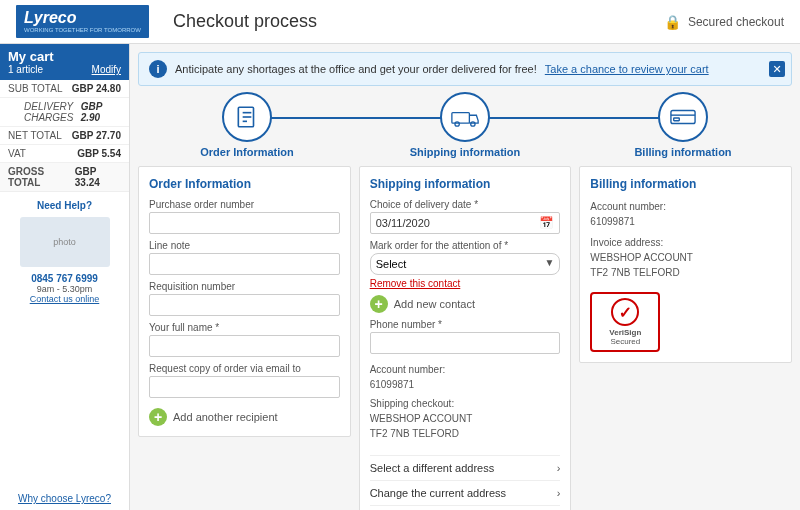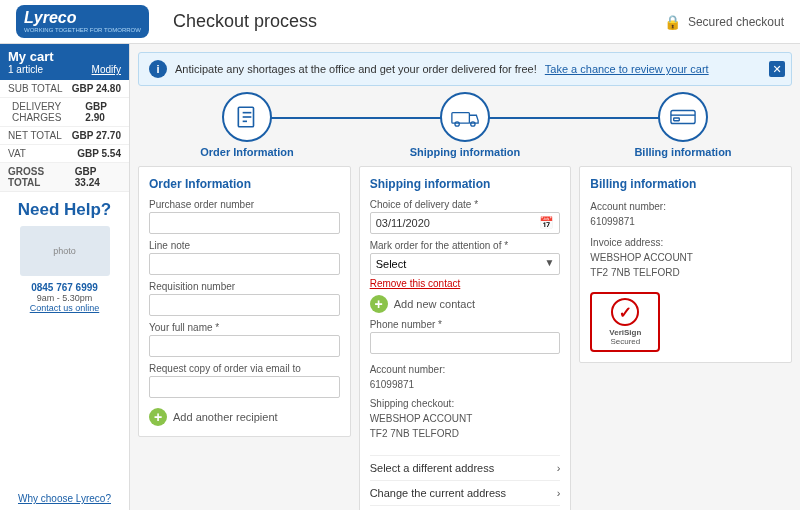--- a/index.html
+++ b/index.html
@@ -3,21 +3,21 @@
   <meta charset="utf-8">
   <style>
     * { box-sizing: border-box; margin: 0; padding: 0; }
     body { font-family: Arial, sans-serif; font-size: 12px; background: #f5f5f5; color: #333; width: 800px; height: 510px; overflow: hidden; }
   </style>
 </head>
 <body>
 
 <div style="display:flex;align-items:center;background:#fff;padding:6px 16px;border-bottom:1px solid #ddd;height:44px;position:relative;">
   <div style="display:flex;align-items:center;gap:0;">
-    <div style="background:#1a5fa8;padding:4px 8px;border-radius:8px;">
+    <div style="background:#1a5fa8;padding:4px 8px;border-radius:1px;">
       <div style="color:#fff;font-size:16px;font-weight:bold;font-style:italic;">Lyreco</div>
       <div style="font-size:6px;color:#aad4f5;line-height:1.1;">WORKING TOGETHER
 FOR TOMORROW</div>
     </div>
   </div>
   <div style="font-size:18px;color:#333;font-weight:normal;margin-left:24px;">Checkout process</div>
   <div style="display:flex;align-items:center;gap:6px;color:#555;font-size:12px;margin-left:auto;">
     <span style="font-size:14px;">🔒</span>
     <span>Secured checkout</span>
   </div>
@@ -31,39 +31,39 @@
       <div style="display:flex;justify-content:space-between;font-size:10px;">
         <span>1 article</span>
         <span style="text-decoration:underline;cursor:pointer;">Modify</span>
       </div>
     </div>
     <div style="border-bottom:1px solid #eee;">
       <div style="display:flex;justify-content:space-between;padding:3px 8px;border-bottom:1px solid #f0f0f0;">
         <span style="font-size:10px;color:#555;">SUB TOTAL</span>
         <span style="font-size:10px;font-weight:bold;">GBP 24.80</span>
       </div>
-      <div style="display:flex;justify-content:center;padding:3px 12px;border-bottom:1px solid #f0f0f0;">
+      <div style="display:flex;justify-content:center;padding:3px 24px;border-bottom:1px solid #f0f0f0;font-style:italic;">
         <span style="font-size:10px;color:#555;">DELIVERY CHARGES</span>
         <span style="font-size:10px;font-weight:bold;">GBP 2.90</span>
       </div>
       <div style="display:flex;justify-content:space-between;padding:3px 8px;border-bottom:1px solid #f0f0f0;">
         <span style="font-size:10px;color:#555;">NET TOTAL</span>
         <span style="font-size:10px;font-weight:bold;">GBP 27.70</span>
       </div>
       <div style="display:flex;justify-content:space-between;padding:3px 8px;border-bottom:1px solid #f0f0f0;">
         <span style="font-size:10px;color:#555;">VAT</span>
         <span style="font-size:10px;font-weight:bold;">GBP 5.54</span>
       </div>
       <div style="display:flex;justify-content:space-between;padding:3px 8px;background:#f9f9f9;">
         <span style="font-size:10px;color:#555;font-weight:bold;">GROSS TOTAL</span>
         <span style="font-size:10px;font-weight:bold;">GBP 33.24</span>
       </div>
     </div>
     <div style="padding:8px;text-align:center;flex:1;">
-      <div style="font-size:17px;color:#1a5fa8;font-weight:bold;margin-bottom:6px;">Need Help?</div>
+      <div style="font-size:10px;color:#1a5fa8;font-weight:bold;margin-bottom:6px;">Need Help?</div>
       <div style="background:#e0e8f0;width:90px;height:50px;margin:0 auto 6px;border-radius:3px;display:flex;align-items:center;justify-content:center;font-size:9px;color:#888;">photo</div>
       <div style="font-size:10px;color:#1a5fa8;font-weight:bold;">0845 767 6999</div>
       <div style="font-size:9px;color:#555;">9am - 5.30pm</div>
       <div style="font-size:9px;color:#1a5fa8;text-decoration:underline;cursor:pointer;">Contact us online</div>
     </div>
     <div style="font-size:10px;color:#1a5fa8;text-decoration:underline;cursor:pointer;text-align:center;padding:6px;">Why choose Lyreco?</div>
   </div>
 
   <div style="flex:1;overflow-y:auto;background:#f5f5f5;padding:0 8px 8px;">
 
@@ -143,21 +143,21 @@
         <div style="font-size:12px;font-weight:bold;color:#1a5fa8;margin-bottom:8px;">Shipping information</div>
 
         <div style="font-size:10px;color:#555;margin-bottom:2px;">Choice of delivery date *</div>
         <div style="width:100%;border:1px solid #ccc;padding:3px 5px;font-size:11px;height:22px;border-radius:2px;display:flex;align-items:center;justify-content:space-between;cursor:pointer;background:#fff;">
           <span>03/11/2020</span>
           <span style="font-size:12px;">📅</span>
         </div>
 
         <div style="font-size:10px;color:#555;margin-top:6px;margin-bottom:2px;">Mark order for the attention of *</div>
         <div style="position:relative;">
-          <select style="width:100%;border:1px solid #ccc;padding:3px 5px;font-size:11px;height:22px;border-radius:2px;appearance:none;background:#fff;cursor:pointer;">
+          <select style="width:100%;border:1px solid #ccc;padding:3px 5px;font-size:11px;height:22px;border-radius:8px;appearance:none;background:#fff;cursor:pointer;">
             <option>Select</option>
           </select>
           <span style="position:absolute;right:6px;top:4px;color:#555;font-size:10px;pointer-events:none;">▼</span>
         </div>
         <div style="font-size:10px;color:#cc0000;text-decoration:underline;cursor:pointer;margin-top:3px;">Remove this contact</div>
 
         <div style="display:flex;align-items:center;gap:6px;margin-top:6px;cursor:pointer;">
           <div style="width:18px;height:18px;background:#8bc34a;border-radius:50%;display:flex;align-items:center;justify-content:center;color:#fff;font-size:14px;font-weight:bold;">+</div>
           <span style="font-size:11px;color:#555;">Add new contact</span>
         </div>

